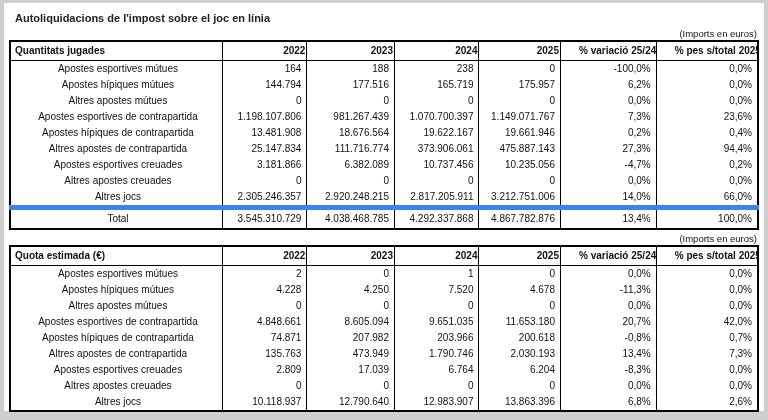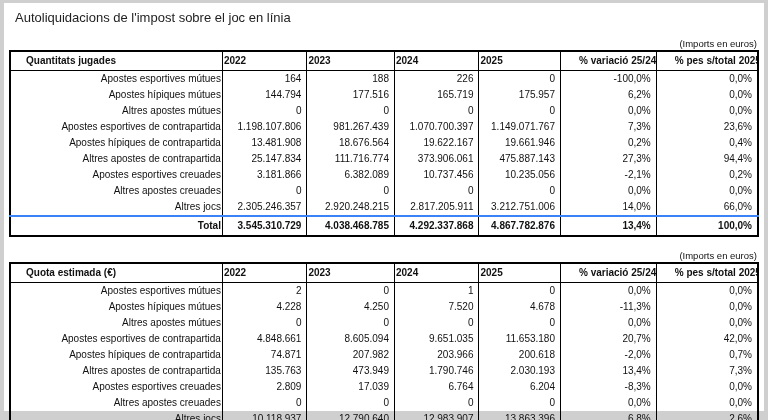--- a/index.html
+++ b/index.html
@@ -11,54 +11,54 @@
     position:relative;
     overflow:hidden;
   }
   .panel{
     position:absolute;top:3px;left:4px;right:4px;bottom:9px;
     background:#ffffff;
     box-sizing:border-box;
     padding:8px 5px 0 5px;
   }
   .title, .subtitle{
-    font-size:13px;font-weight:normal;line-height:14px;
+    font-size:11px;font-weight:bold;line-height:14px;
     padding-left:6px;color:#222;white-space:pre;
   }
   .units{
-    text-align:right;font-size:9.5px;line-height:12px;margin-top:13px;
+    text-align:right;font-size:9.5px;line-height:12px;margin-top:3px;
     padding-right:2px;color:#111;
   }
   table{
     width:100%;border-collapse:collapse;table-layout:fixed;
     border:2px solid #000;
   }
   col.c-label{width:28.4%;}
   col.c-y0{width:11.3%;}
   col.c-y1{width:11.7%;}
   col.c-y2{width:11.3%;}
   col.c-y3{width:10.9%;}
   col.c-var{width:12.8%;}
   col.c-pes{width:13.6%;}
   th,td{
     border-left:1px solid #000;border-right:1px solid #000;
     overflow:hidden;white-space:nowrap;box-sizing:border-box;
     font-size:10px;
   }
   thead th{
     border-bottom:1px solid #000;
-    height:16px;line-height:16px;font-weight:bold;text-align:left;
-  }
-  thead th.lbl{text-align:left;padding-left:15px;}
+    height:16px;line-height:16px;font-weight:bold;text-align:right;
+  }
+  thead th.lbl{text-align:left;padding-left:4px;}
   thead th.pct{text-align:center;padding-left:18px;}
   tbody td{height:14px;line-height:14px;}
-  td.lbl{text-align:right;padding-left:4px;}
+  td.lbl{text-align:center;padding-left:4px;}
   td.num{text-align:right;padding-right:5px;}
   tfoot td{
-    border-top:2px solid #3b82f6;font-weight:bold;height:16px;line-height:16px;
+    border-top:5px solid #3b82f6;font-weight:normal;height:16px;line-height:16px;
   }
 </style>
 </head>
 <body>
 
 <div class="panel">
   <div class="title">Autoliquidacions de l'impost sobre el joc en línia</div>
 
   <div class="units">(Imports en euros)</div>
   <table>
@@ -80,21 +80,21 @@
           <th>2025</th>
           <th class="pct">% variació 25/24</th>
           <th class="pct">% pes s/total 2025</th>
         </tr>
       </thead>
     <tbody>
         <tr>
           <td class="lbl">Apostes esportives mútues</td>
           <td class="num">164</td>
           <td class="num">188</td>
-          <td class="num">226</td>
+          <td class="num">238</td>
           <td class="num">0</td>
           <td class="num">-100,0%</td>
           <td class="num">0,0%</td>
         </tr>
         <tr>
           <td class="lbl">Apostes hípiques mútues</td>
           <td class="num">144.794</td>
           <td class="num">177.516</td>
           <td class="num">165.719</td>
           <td class="num">175.957</td>
@@ -136,21 +136,21 @@
           <td class="num">475.887.143</td>
           <td class="num">27,3%</td>
           <td class="num">94,4%</td>
         </tr>
         <tr>
           <td class="lbl">Apostes esportives creuades</td>
           <td class="num">3.181.866</td>
           <td class="num">6.382.089</td>
           <td class="num">10.737.456</td>
           <td class="num">10.235.056</td>
-          <td class="num">-2,1%</td>
+          <td class="num">-4,7%</td>
           <td class="num">0,2%</td>
         </tr>
         <tr>
           <td class="lbl">Altres apostes creuades</td>
           <td class="num">0</td>
           <td class="num">0</td>
           <td class="num">0</td>
           <td class="num">0</td>
           <td class="num">0,0%</td>
           <td class="num">0,0%</td>
@@ -236,21 +236,21 @@
           <td class="num">11.653.180</td>
           <td class="num">20,7%</td>
           <td class="num">42,0%</td>
         </tr>
         <tr>
           <td class="lbl">Apostes hípiques de contrapartida</td>
           <td class="num">74.871</td>
           <td class="num">207.982</td>
           <td class="num">203.966</td>
           <td class="num">200.618</td>
-          <td class="num">-2,0%</td>
+          <td class="num">-0,8%</td>
           <td class="num">0,7%</td>
         </tr>
         <tr>
           <td class="lbl">Altres apostes de contrapartida</td>
           <td class="num">135.763</td>
           <td class="num">473.949</td>
           <td class="num">1.790.746</td>
           <td class="num">2.030.193</td>
           <td class="num">13,4%</td>
           <td class="num">7,3%</td>

